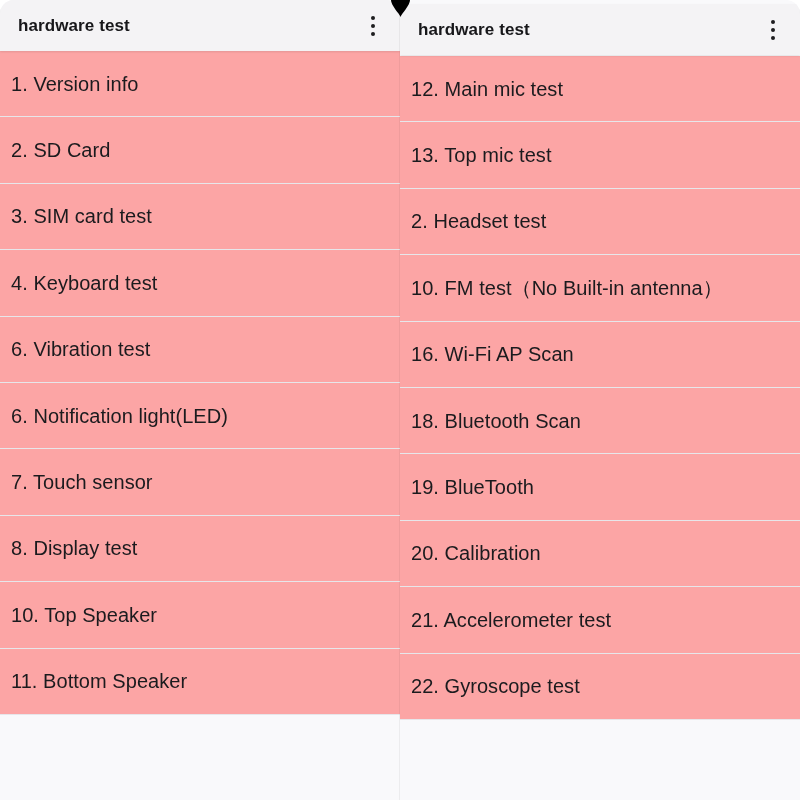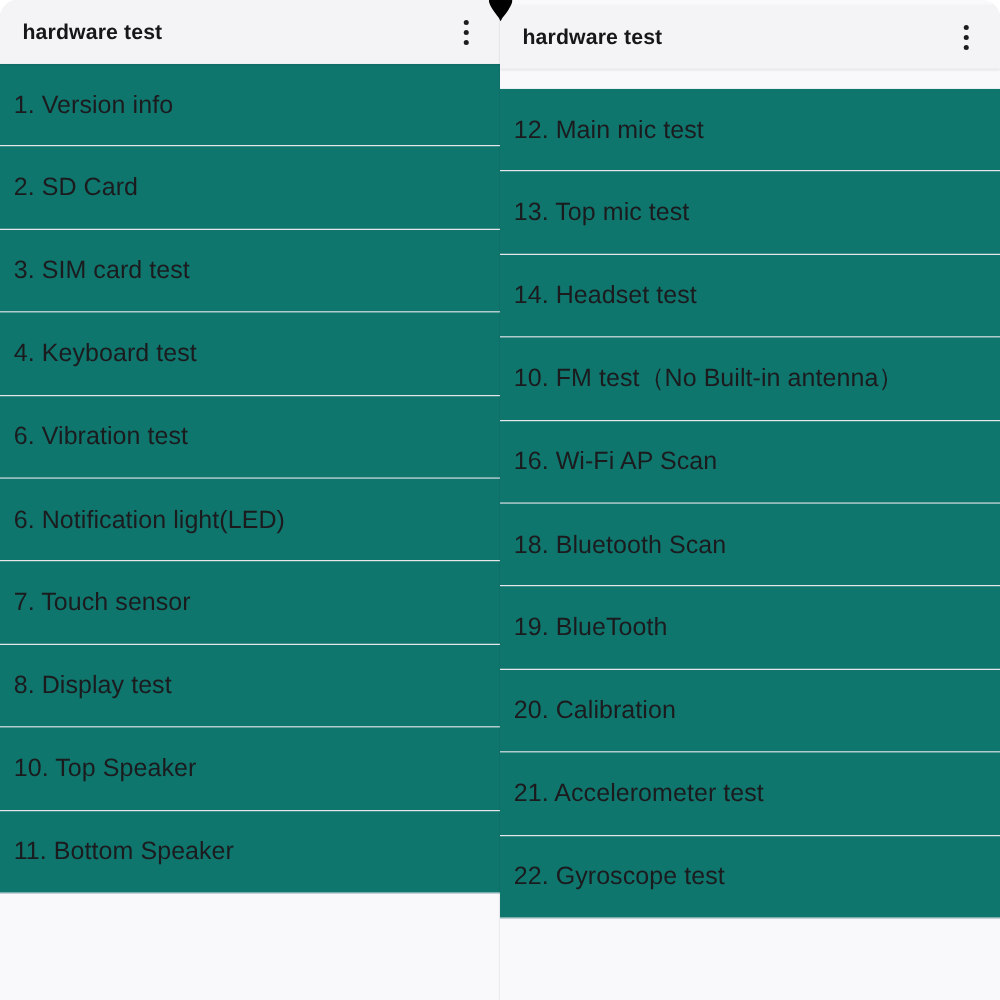--- a/index.html
+++ b/index.html
@@ -87,30 +87,30 @@
   
   .list {
     position: absolute;
     top: 51px;
     left: 0;
     right: 0;
     bottom: 0;
     background: #f9f9fb;
     overflow: hidden;
   }
-  .panel.right .list { top: 71px; }
+  .panel.right .list { top: 56px; }
 
   .list-item {
     position: relative;
     height: 66.4px;
     box-sizing: border-box;
     display: flex;
     align-items: center;
     padding: 0 14px 0 11px;
-    background: #0f766e;
+    background: #fca5a5;
     border-bottom: 1px solid #e7e6ea;
     cursor: pointer;
   }
 
   .list-item-label {
     font-size: 20px;
     color: #1b1b1e;
     line-height: 1.2;
     white-space: nowrap;
     letter-spacing: 0.05px;
@@ -202,21 +202,21 @@
       </div>
 
       <div class="list" id="list-right">
           <div class="list-item">
             <span class="list-item-label">12. Main mic test</span>
           </div>
           <div class="list-item">
             <span class="list-item-label">13. Top mic test</span>
           </div>
           <div class="list-item">
-            <span class="list-item-label">14. Headset test</span>
+            <span class="list-item-label">2. Headset test</span>
           </div>
           <div class="list-item">
             <span class="list-item-label">10. FM test（No Built-in antenna）</span>
           </div>
           <div class="list-item">
             <span class="list-item-label">16. Wi-Fi AP Scan</span>
           </div>
           <div class="list-item">
             <span class="list-item-label">18. Bluetooth Scan</span>
           </div>

